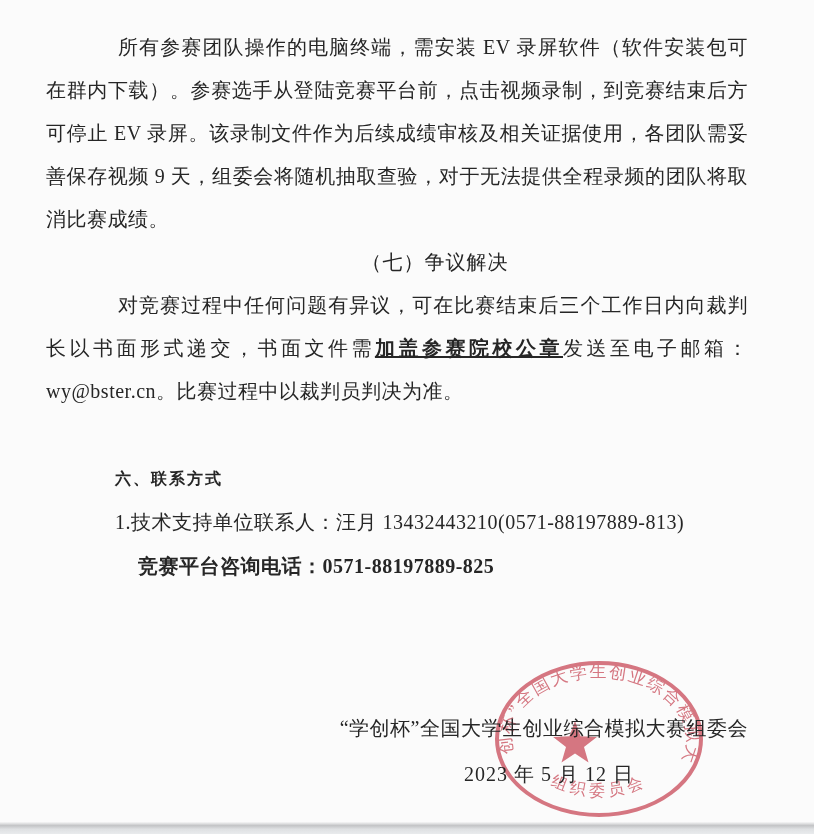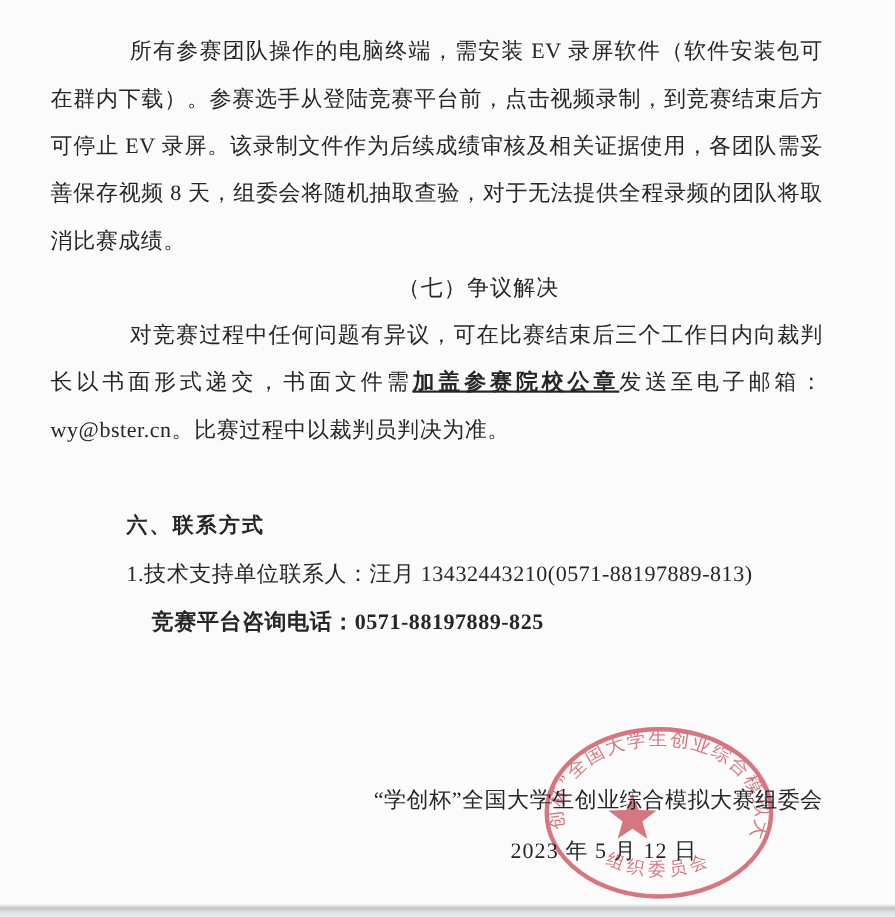--- a/index.html
+++ b/index.html
@@ -17,21 +17,21 @@
     font-size:20px;line-height:43px;
     text-align:justify;
   }
   .para{margin:0;letter-spacing:0.5px;}
   .para.first-indent{text-indent:72px;}
   .sub-heading{margin:0;text-indent:76px;text-align:center;letter-spacing:1px;}
   .bold-inline{font-weight:bold;text-decoration:underline;}
   .section-heading{
     margin:44px 0 0 69px;
     font-family:"Liberation Sans","DejaVu Sans",sans-serif;
-    font-weight:bold;font-size:19px;line-height:43px;
+    font-weight:bold;font-size:16px;line-height:43px;
     letter-spacing:2px;text-align:left;
   }
   .contact{margin:0 0 0 69px;line-height:44px;text-align:left;letter-spacing:0.5px;}
   .contact.sub{margin-left:92px;font-weight:bold;}
   .signature-line{
     position:absolute;top:714px;right:66px;
     font-size:20px;line-height:28px;letter-spacing:0.5px;
     white-space:nowrap;
   }
   .date-line{
@@ -50,21 +50,21 @@
     position:absolute;left:0;bottom:0;width:814px;height:12px;
     background:linear-gradient(to bottom,#f7f7f7 0%,#c3c4c6 30%,#dfe1e3 60%,#e9ebed 100%);
   }
 </style>
 </head>
 <body>
 
 <div class="page">
 
   <div class="body-text">
-    <p class="para first-indent">所有参赛团队操作的电脑终端，需安装 EV 录屏软件（软件安装包可在群内下载）。参赛选手从登陆竞赛平台前，点击视频录制，到竞赛结束后方可停止 EV 录屏。该录制文件作为后续成绩审核及相关证据使用，各团队需妥善保存视频 8 天，组委会将随机抽取查验，对于无法提供全程录频的团队将取消比赛成绩。</p>
+    <p class="para first-indent">所有参赛团队操作的电脑终端，需安装 EV 录屏软件（软件安装包可在群内下载）。参赛选手从登陆竞赛平台前，点击视频录制，到竞赛结束后方可停止 EV 录屏。该录制文件作为后续成绩审核及相关证据使用，各团队需妥善保存视频 9 天，组委会将随机抽取查验，对于无法提供全程录频的团队将取消比赛成绩。</p>
     <p class="sub-heading">（七）争议解决</p>
     <p class="para first-indent"><span>对竞赛过程中任何问题有异议，可在比赛结束后三个工作日内向裁判长以书面形式递交，书面文件需</span><span class="bold-inline">加盖参赛院校公章</span><span>发送至电子邮箱：wy@bster.cn。比赛过程中以裁判员判决为准。</span></p>
 
     <h2 class="section-heading">六、联系方式</h2>
 
     <p class="contact">1.技术支持单位联系人：汪月 13432443210(0571-88197889-813)</p>
     <p class="contact sub">竞赛平台咨询电话：0571-88197889-825</p>
   </div>
 
   <svg class="seal" viewBox="0 0 224 167" xmlns="http://www.w3.org/2000/svg">

